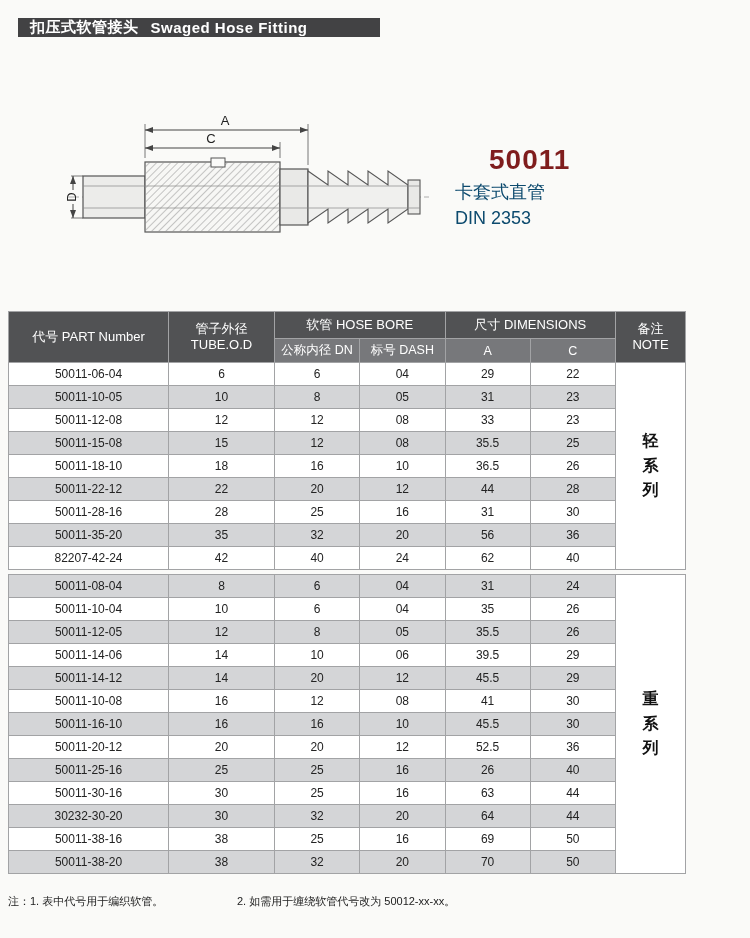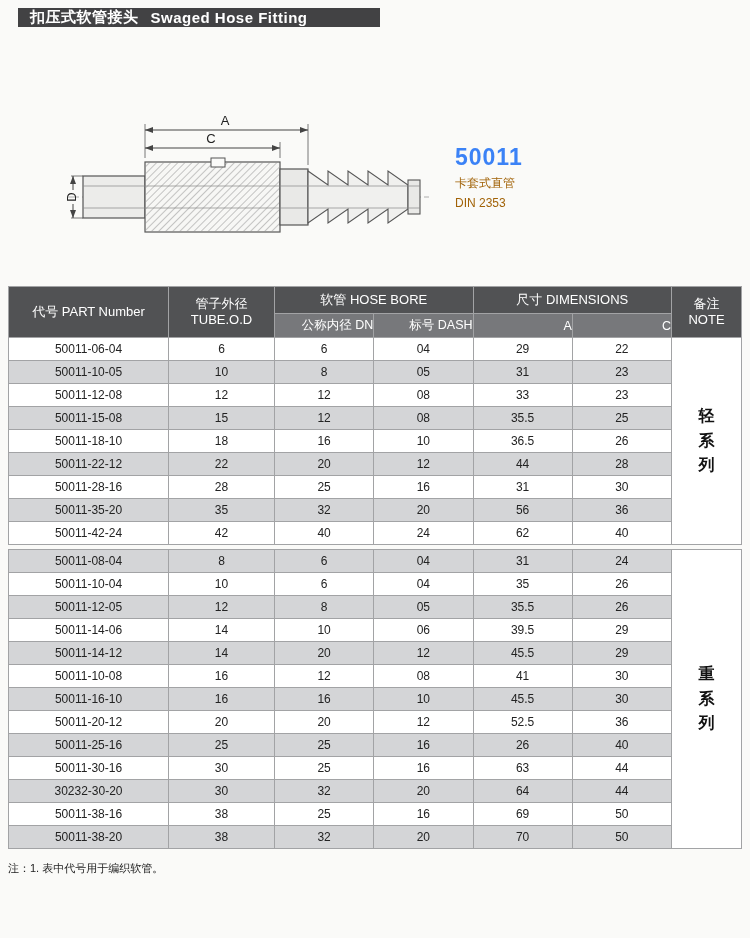--- a/index.html
+++ b/index.html
@@ -5,60 +5,60 @@
   * { box-sizing: border-box; margin: 0; padding: 0; }
   html, body { width: 750px; height: 938px; overflow: hidden; }
   body {
     background: #fafaf8;
     font-family: "Liberation Sans", sans-serif;
     color: #222;
   }
   .page { width: 750px; height: 938px; padding: 8px; position: relative; }
 
   
-  .title-bar { display: flex; align-items: flex-start; width: 372px; height: 29px; }
+  .title-bar { display: flex; align-items: flex-end; width: 372px; height: 29px; }
   .title-accent { width: 10px; background: #c6251f; }
   .title-main {
     flex: 1; background: #424244; color: #fff;
     display: flex; align-items: center; gap: 12px;
     padding-left: 12px; font-weight: bold; font-size: 15px;
     letter-spacing: 0.5px;
   }
 
   
   .top-section { margin-top: 63px; display: flex; }
   .drawing { width: 370px; height: 150px; margin-left: 55px; }
   .product-info { margin-left: 22px; margin-top: 44px; }
-  .product-code { font-size: 23px; font-weight: bold; letter-spacing: 1px; color: #3b82f6; }
-  .product-line { font-size: 12px; margin-top: 4px; color: #a16207; }
+  .product-code { font-size: 28px; font-weight: bold; letter-spacing: 1px; color: #7f1d1d; margin-left: 34px; }
+  .product-line { font-size: 18px; margin-top: 4px; color: #0c4a6e; }
 
   
   table.spec {
     border-collapse: collapse;
-    width: 734px;
-    margin-top: 36px;
+    width: 678px;
+    margin-top: 61px;
     table-layout: fixed;
     font-size: 12px;
   }
   .spec th, .spec td { border: 1px solid #a2a3a5; text-align: center; vertical-align: middle; }
   .spec thead th { color: #fff; font-weight: normal; }
   .spec thead tr.h1 th { background: #515254; height: 27px; font-size: 13px; }
-  .spec thead tr.h2 th { background: #77787b; height: 24px; font-size: 12.5px; text-align: right; }
+  .spec thead tr.h2 th { background: #77787b; height: 24px; font-size: 12.5px; }
   .th-line { display: block; line-height: 1.2; }
   .spec tbody td { height: 23px; padding: 0 4px; background: #ffffff; color: #232323; }
   .spec tbody tr.shade td { background: #d4d5d7; }
   .spec td.note-cell {
     background: #ffffff !important;
     font-weight: bold; font-size: 16px; color: #111;
     white-space: pre-line; line-height: 1.55;
   }
   .gap-row td { border: none !important; background: #fafaf8 !important; height: 5px !important; padding: 0; }
 
   
-  .footnotes { display: flex; margin-top: 12px; font-size: 11px; color: #222; }
+  .footnotes { display: flex; margin-top: 20px; font-size: 11px; color: #222; }
   .fn-col1 { width: 229px; }
   .fn-line { line-height: 1.28; }
 </style>
 </head>
 <body>
 
 <div class="page">
 
   <div class="title-bar">
     <div class="title-accent"></div>
@@ -205,21 +205,21 @@
         </tr>
         <tr class="shade">
           <td>50011-35-20</td>
           <td>35</td>
           <td>32</td>
           <td>20</td>
           <td>56</td>
           <td>36</td>
         </tr>
         <tr>
-          <td>50011-42-24</td>
+          <td>82207-42-24</td>
           <td>42</td>
           <td>40</td>
           <td>24</td>
           <td>62</td>
           <td>40</td>
         </tr>
         <tr class="gap-row">
           <td colspan="7"></td>
         </tr>
         <tr class="shade">
@@ -330,16 +330,17 @@
           <td>50</td>
         </tr>
       </tbody>
   </table>
 
   <div class="footnotes">
     <div class="fn-col1">
       <div class="fn-line">注：1. 表中代号用于编织软管。</div>
     </div>
     <div class="fn-col2">
+      <div class="fn-line">2. 如需用于缠绕软管代号改为 50012-xx-xx。</div>
     </div>
   </div>
 
 </div>
 
 </body></html>

